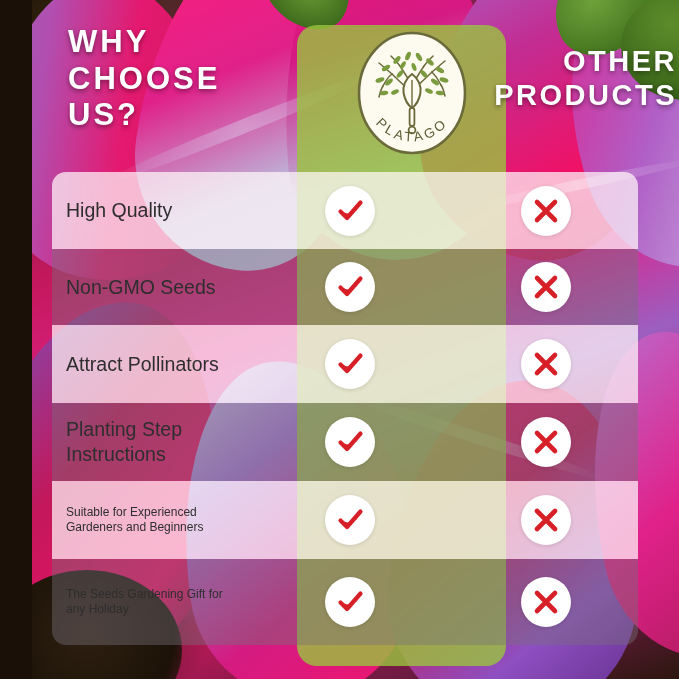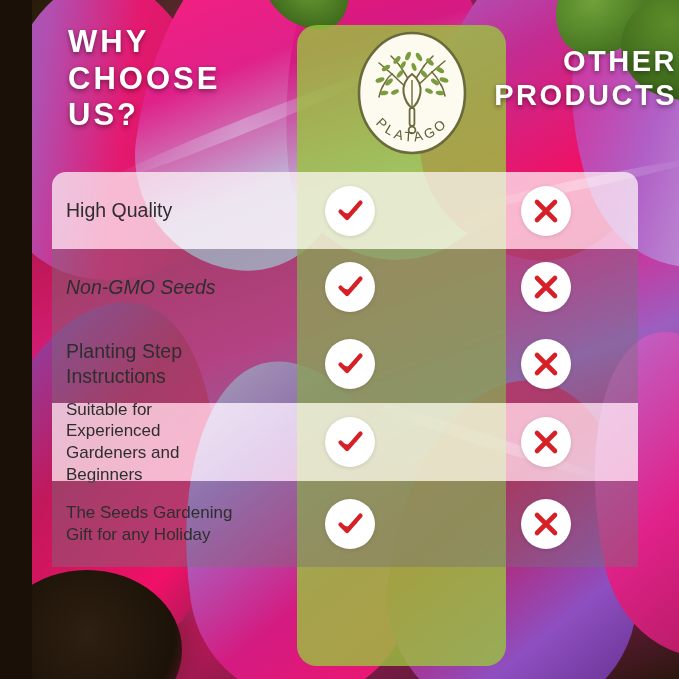--- a/index.html
+++ b/index.html
@@ -81,26 +81,26 @@
   
   #logo{position:absolute;left:324px;top:30px;width:112px;height:126px;}
   #logo svg{display:block;width:112px;height:126px;}
 
   
   #table-card{position:absolute;left:20px;top:172px;width:586px;height:473px;
               border-radius:14px;overflow:hidden;}
   .row{position:relative;display:flex;align-items:center;box-sizing:border-box;}
   .row.light{background:rgba(255,248,250,.72);}
   .row.dark{background:rgba(118,112,122,.42);}
-  .r1{height:77px;} .r2{height:76px;font-style:italic;} .r3{height:78px;}
+  .r1{height:77px;} .r2{height:76px;} .r3{height:78px;}
   .r4{height:78px;} .r5{height:78px;} .r6{height:86px;}
 
   .feat{padding-left:14px;width:245px;box-sizing:border-box;color:#2e2e2e;
         font-size:19.5px;line-height:1.28;font-weight:400;}
-  .feat.small{font-size:17px;}
+  .feat.small{font-size:12px;}
   .cell{width:209px;display:flex;align-items:center;justify-content:center;flex:0 0 209px;}
   .cell.x{width:184px;flex:0 0 184px;}
 
   .badge{width:50px;height:50px;border-radius:50%;background:#ffffff;
          display:flex;align-items:center;justify-content:center;
          box-shadow:0 1px 4px rgba(0,0,0,.12);}
   .badge svg{display:block;}
 </style>
 </head>
 <body>
@@ -216,20 +216,38 @@
       </div>
       <div class="cell x">
         <span class="badge">
           <svg width="28" height="28" viewBox="0 0 28 28">
               <path d="M5 5 L23 23 M23 5 L5 23" stroke="#d61f26" stroke-width="4.6" stroke-linecap="round"></path>
             </svg>
         </span>
       </div>
     </div>
 
+    <div class="row light r3">
+      <div class="feat">Attract Pollinators</div>
+      <div class="cell">
+        <span class="badge">
+          <svg width="30" height="30" viewBox="0 0 30 30">
+              <path d="M5.5 15.5 L12 22 L25.5 6.5 L21.5 14.5 L12.5 17.5 Z" fill="#d61f26"></path>
+              <path d="M5.5 15.5 L12 22 L25.5 6.5" fill="none" stroke="#d61f26" stroke-width="4.2" stroke-linecap="round" stroke-linejoin="round"></path>
+            </svg>
+        </span>
+      </div>
+      <div class="cell x">
+        <span class="badge">
+          <svg width="28" height="28" viewBox="0 0 28 28">
+              <path d="M5 5 L23 23 M23 5 L5 23" stroke="#d61f26" stroke-width="4.6" stroke-linecap="round"></path>
+            </svg>
+        </span>
+      </div>
+    </div>
 
     <div class="row dark r4">
       <div class="feat">Planting Step Instructions</div>
       <div class="cell">
         <span class="badge">
           <svg width="30" height="30" viewBox="0 0 30 30">
               <path d="M5.5 15.5 L12 22 L25.5 6.5 L21.5 14.5 L12.5 17.5 Z" fill="#d61f26"></path>
               <path d="M5.5 15.5 L12 22 L25.5 6.5" fill="none" stroke="#d61f26" stroke-width="4.2" stroke-linecap="round" stroke-linejoin="round"></path>
             </svg>
         </span>

